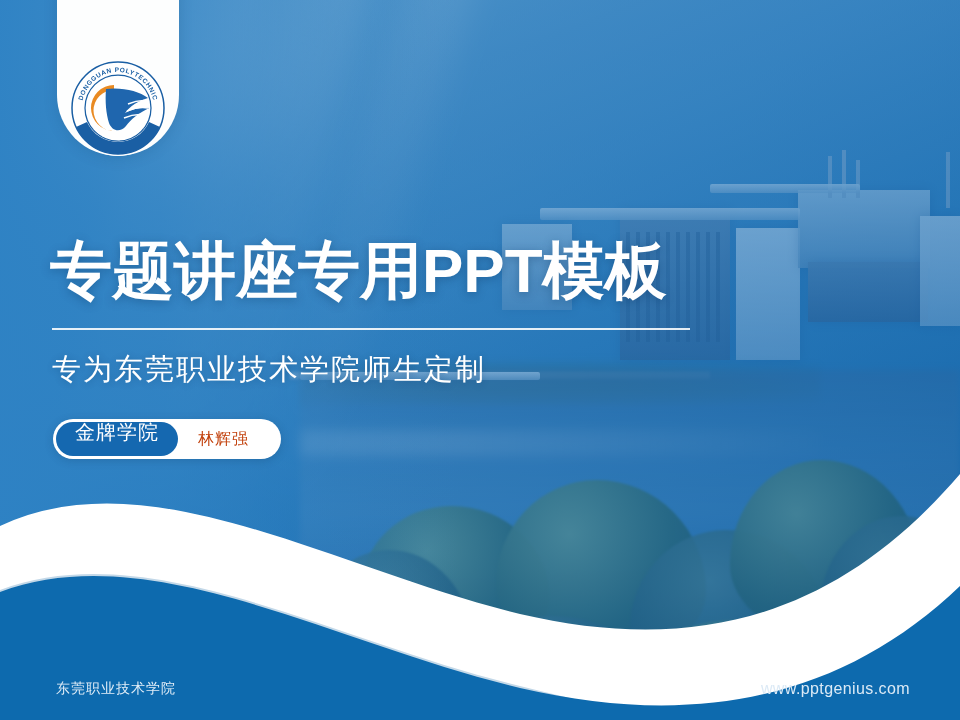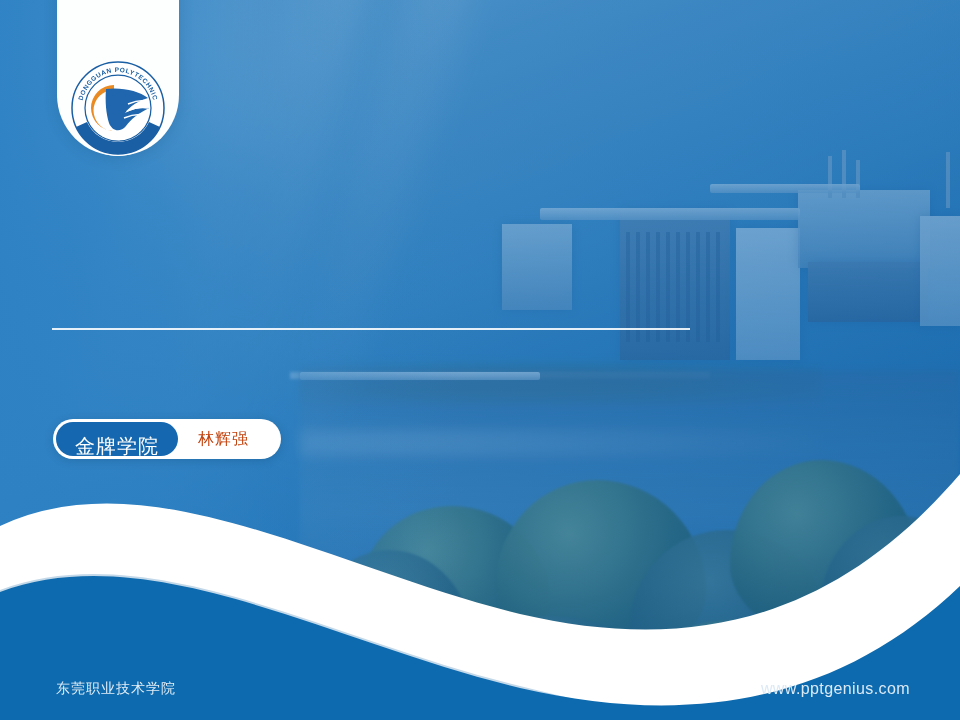--- a/index.html
+++ b/index.html
@@ -206,21 +206,21 @@
     padding-right: 22px;
     box-shadow: 0 2px 9px rgba(12,54,96,.22);
   }
   .badge-left {
     height: 34px;
     margin: 3px 0 3px 3px;
     padding: 0 19px;
     background: #1568b0;
     border-radius: 17px;
     display: flex;
-    align-items: flex-end;
+    align-items: flex-start;
     justify-content: center;
   }
   .badge-left span {
     font-size: 20px;
     color: #ffffff;
     letter-spacing: 1px;
     line-height: 1;
   }
   .badge-right {
     padding: 0 10px 0 20px;
@@ -330,21 +330,23 @@
     <path d="M 92,54 A 46,46 0 1 0 92,146 A 36,36 0 1 1 92,64 Z" fill="#e98a22"></path>
 
     <path d="M 76,62 C 108,58 142,66 160,80 C 140,86 124,96 114,110
              C 128,102 146,98 162,100 C 142,110 126,122 116,136
              C 104,150 88,146 82,130 C 76,112 74,86 76,62 Z" fill="#1f66ae"></path>
     <path d="M 120,92 C 134,86 150,84 162,86" stroke="#ffffff" stroke-width="3" fill="none"></path>
     <path d="M 118,106 C 132,100 148,98 160,100" stroke="#ffffff" stroke-width="3" fill="none"></path>
     <path d="M 112,120 C 126,114 142,112 154,114" stroke="#ffffff" stroke-width="3" fill="none"></path>
   </svg>
 
+  <div class="title">专题讲座专用PPT模板</div>
   <div class="rule"></div>
+  <div class="subtitle">专为东莞职业技术学院师生定制</div>
 
   <div class="badge">
     <div class="badge-left">
       <span>金牌学院</span>
     </div>
     <div class="badge-right">林辉强</div>
   </div>
 
   <div class="footer-left">东莞职业技术学院</div>
   <div class="footer-right">www.pptgenius.com</div>

